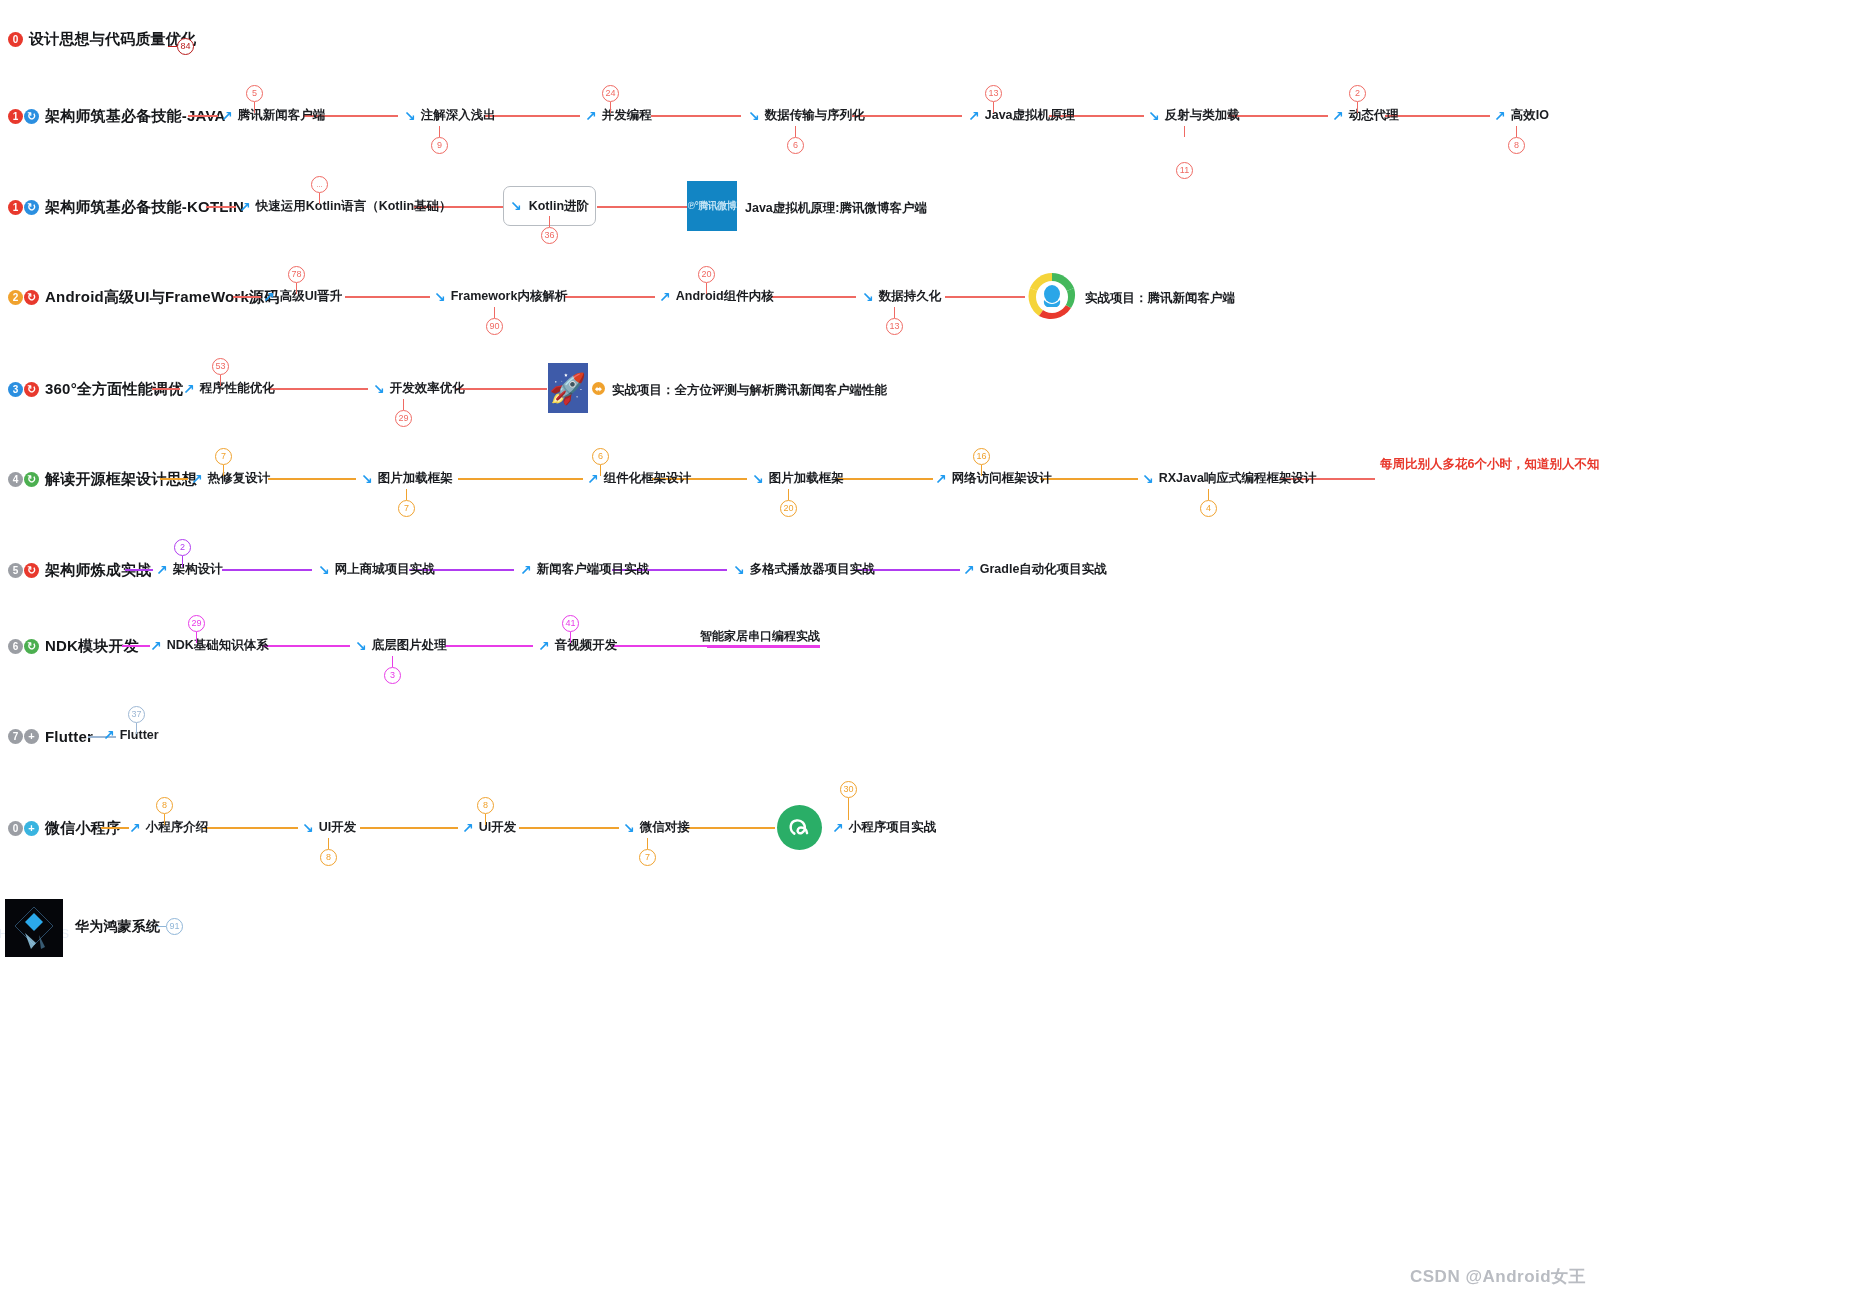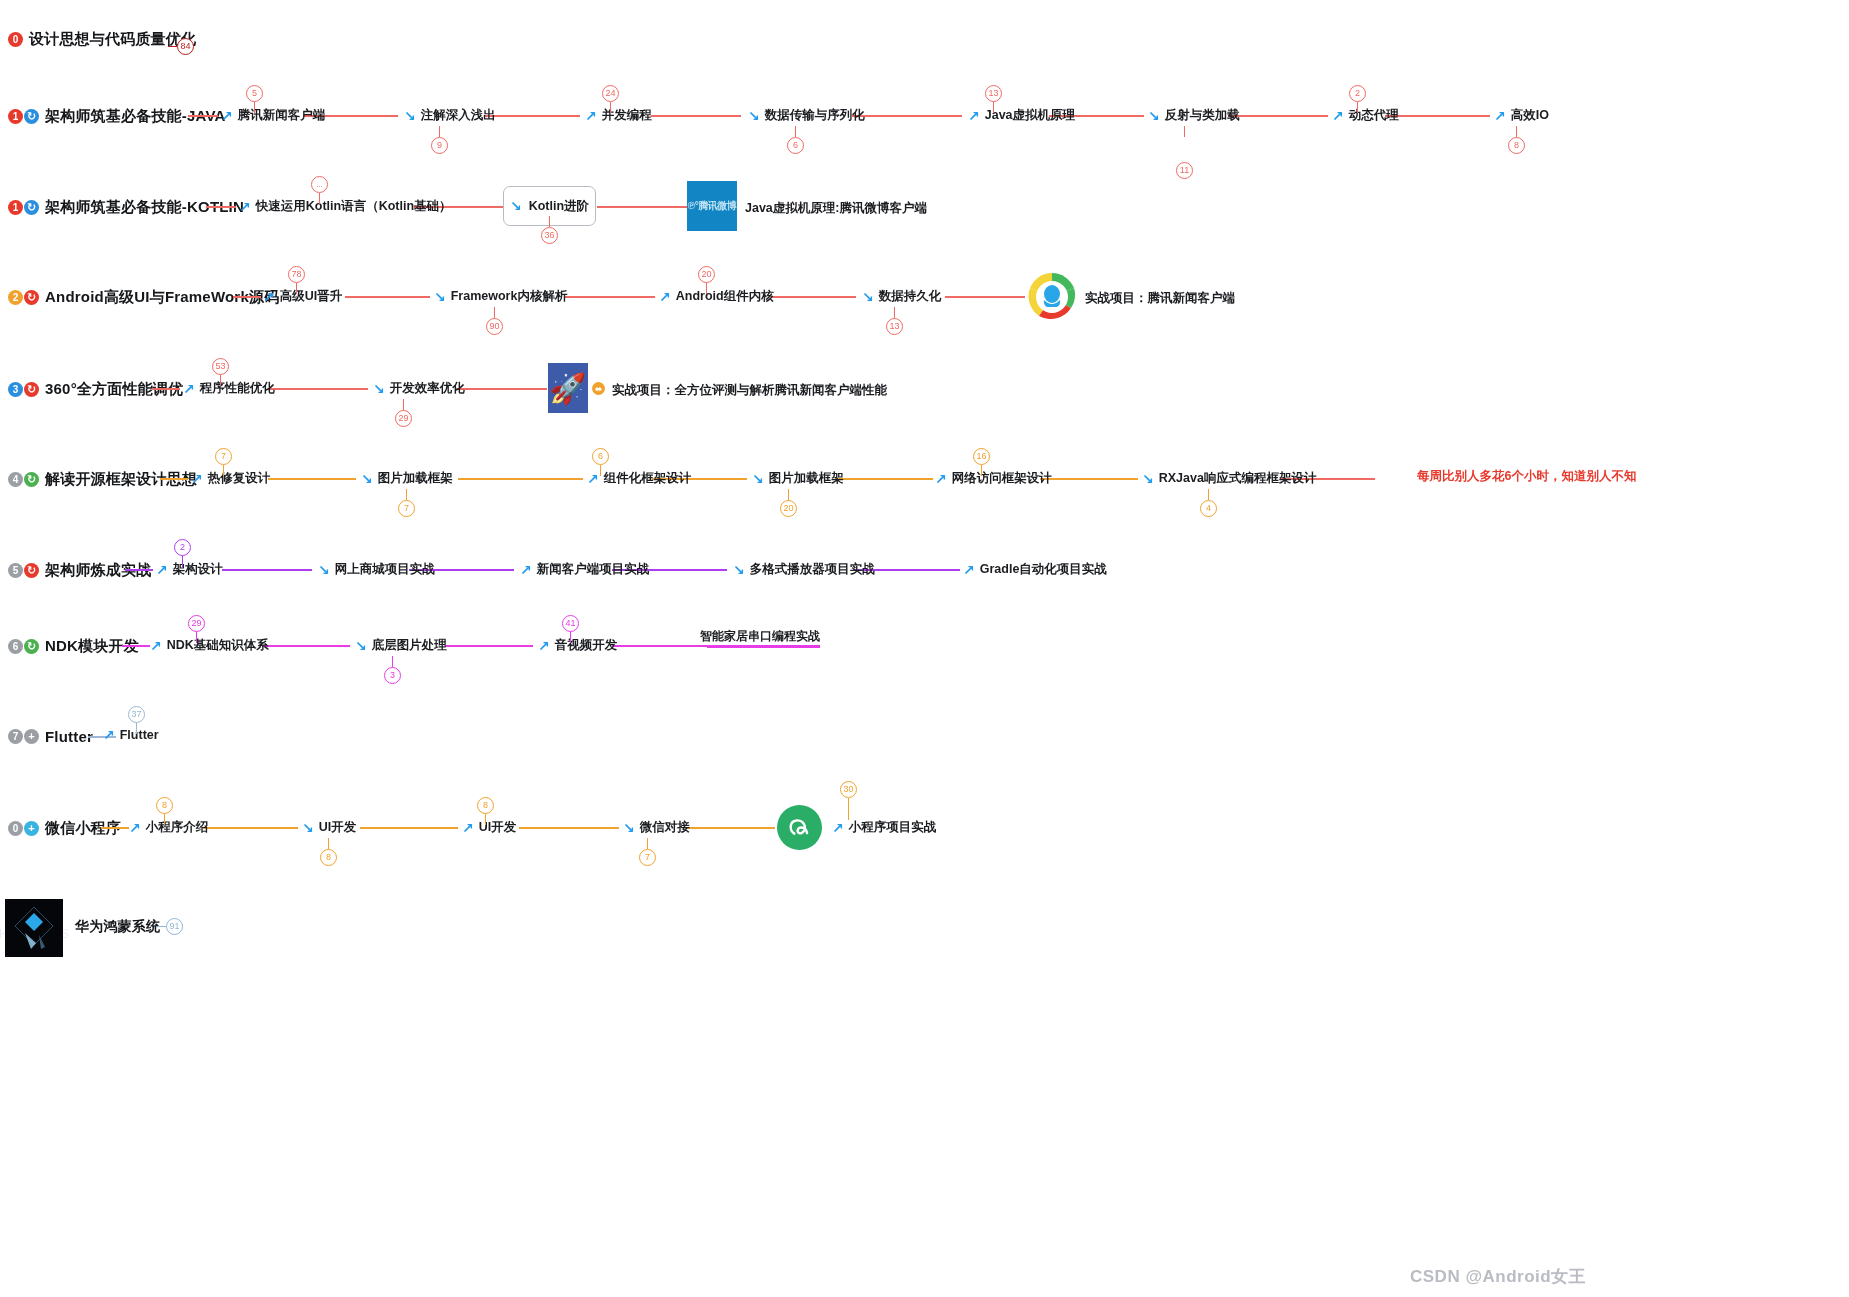--- a/index.html
+++ b/index.html
@@ -391,21 +391,21 @@
 
   <div class="abs" style="left:1142px;top:470px;display:flex;align-items:center;gap:5px;">
     <span class="arrow">↘</span>
     <span class="nodelabel">RXJava响应式编程框架设计</span>
   </div>
   <div class="badge below" style="left:1200px;top:489px;color:#f0a22e;">
     <span class="bub">4</span>
     <span class="stem"></span>
   </div>
 
-  <div class="abs redtext" style="left:1380px;top:468px;margin-left:37px;">每周比别人多花6个小时，知道别人不知</div>
+  <div class="abs redtext" style="left:1380px;top:456px;">每周比别人多花6个小时，知道别人不知</div>
 
   <div class="abs rowhead" style="left:8px;top:561px;">
     <span class="numchip" style="background:#9b9ea4;">5</span>
     <span class="pluschip" style="background:#e8392d;">↻</span>
     <span class="rowtitle">架构师炼成实战</span>
   </div>
 
   <div class="line" style="left:125px;top:569px;width:28px;background:#b03cf0;"></div>
   <div class="line" style="left:222px;top:569px;width:90px;background:#b03cf0;"></div>
   <div class="line" style="left:409px;top:569px;width:105px;background:#b03cf0;"></div>

